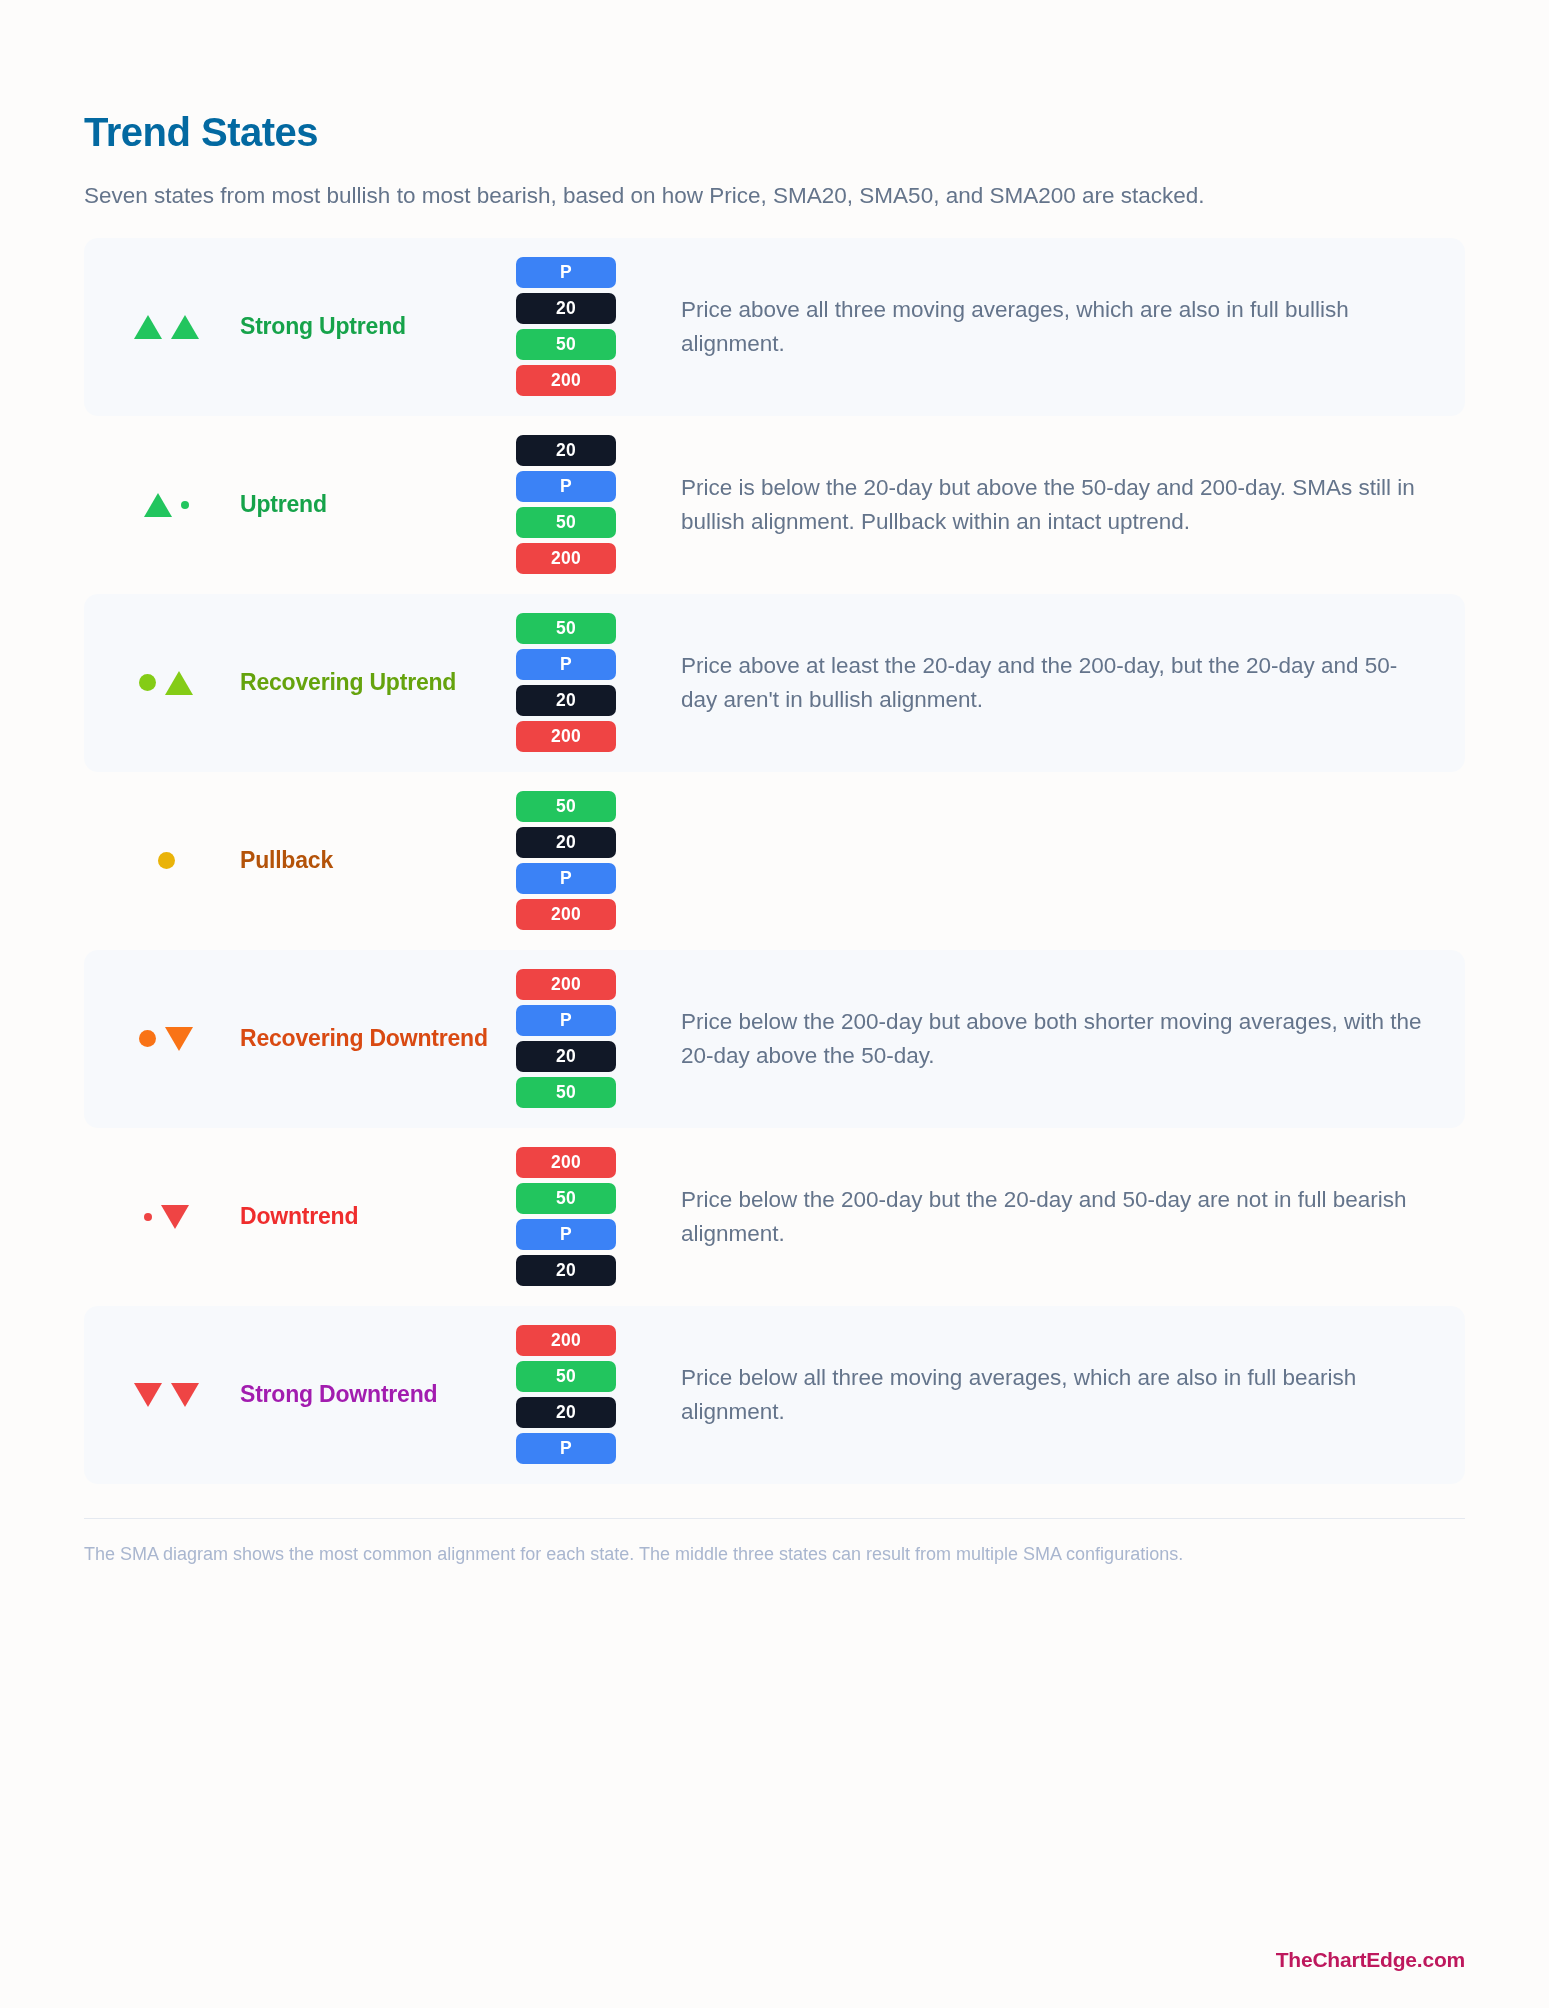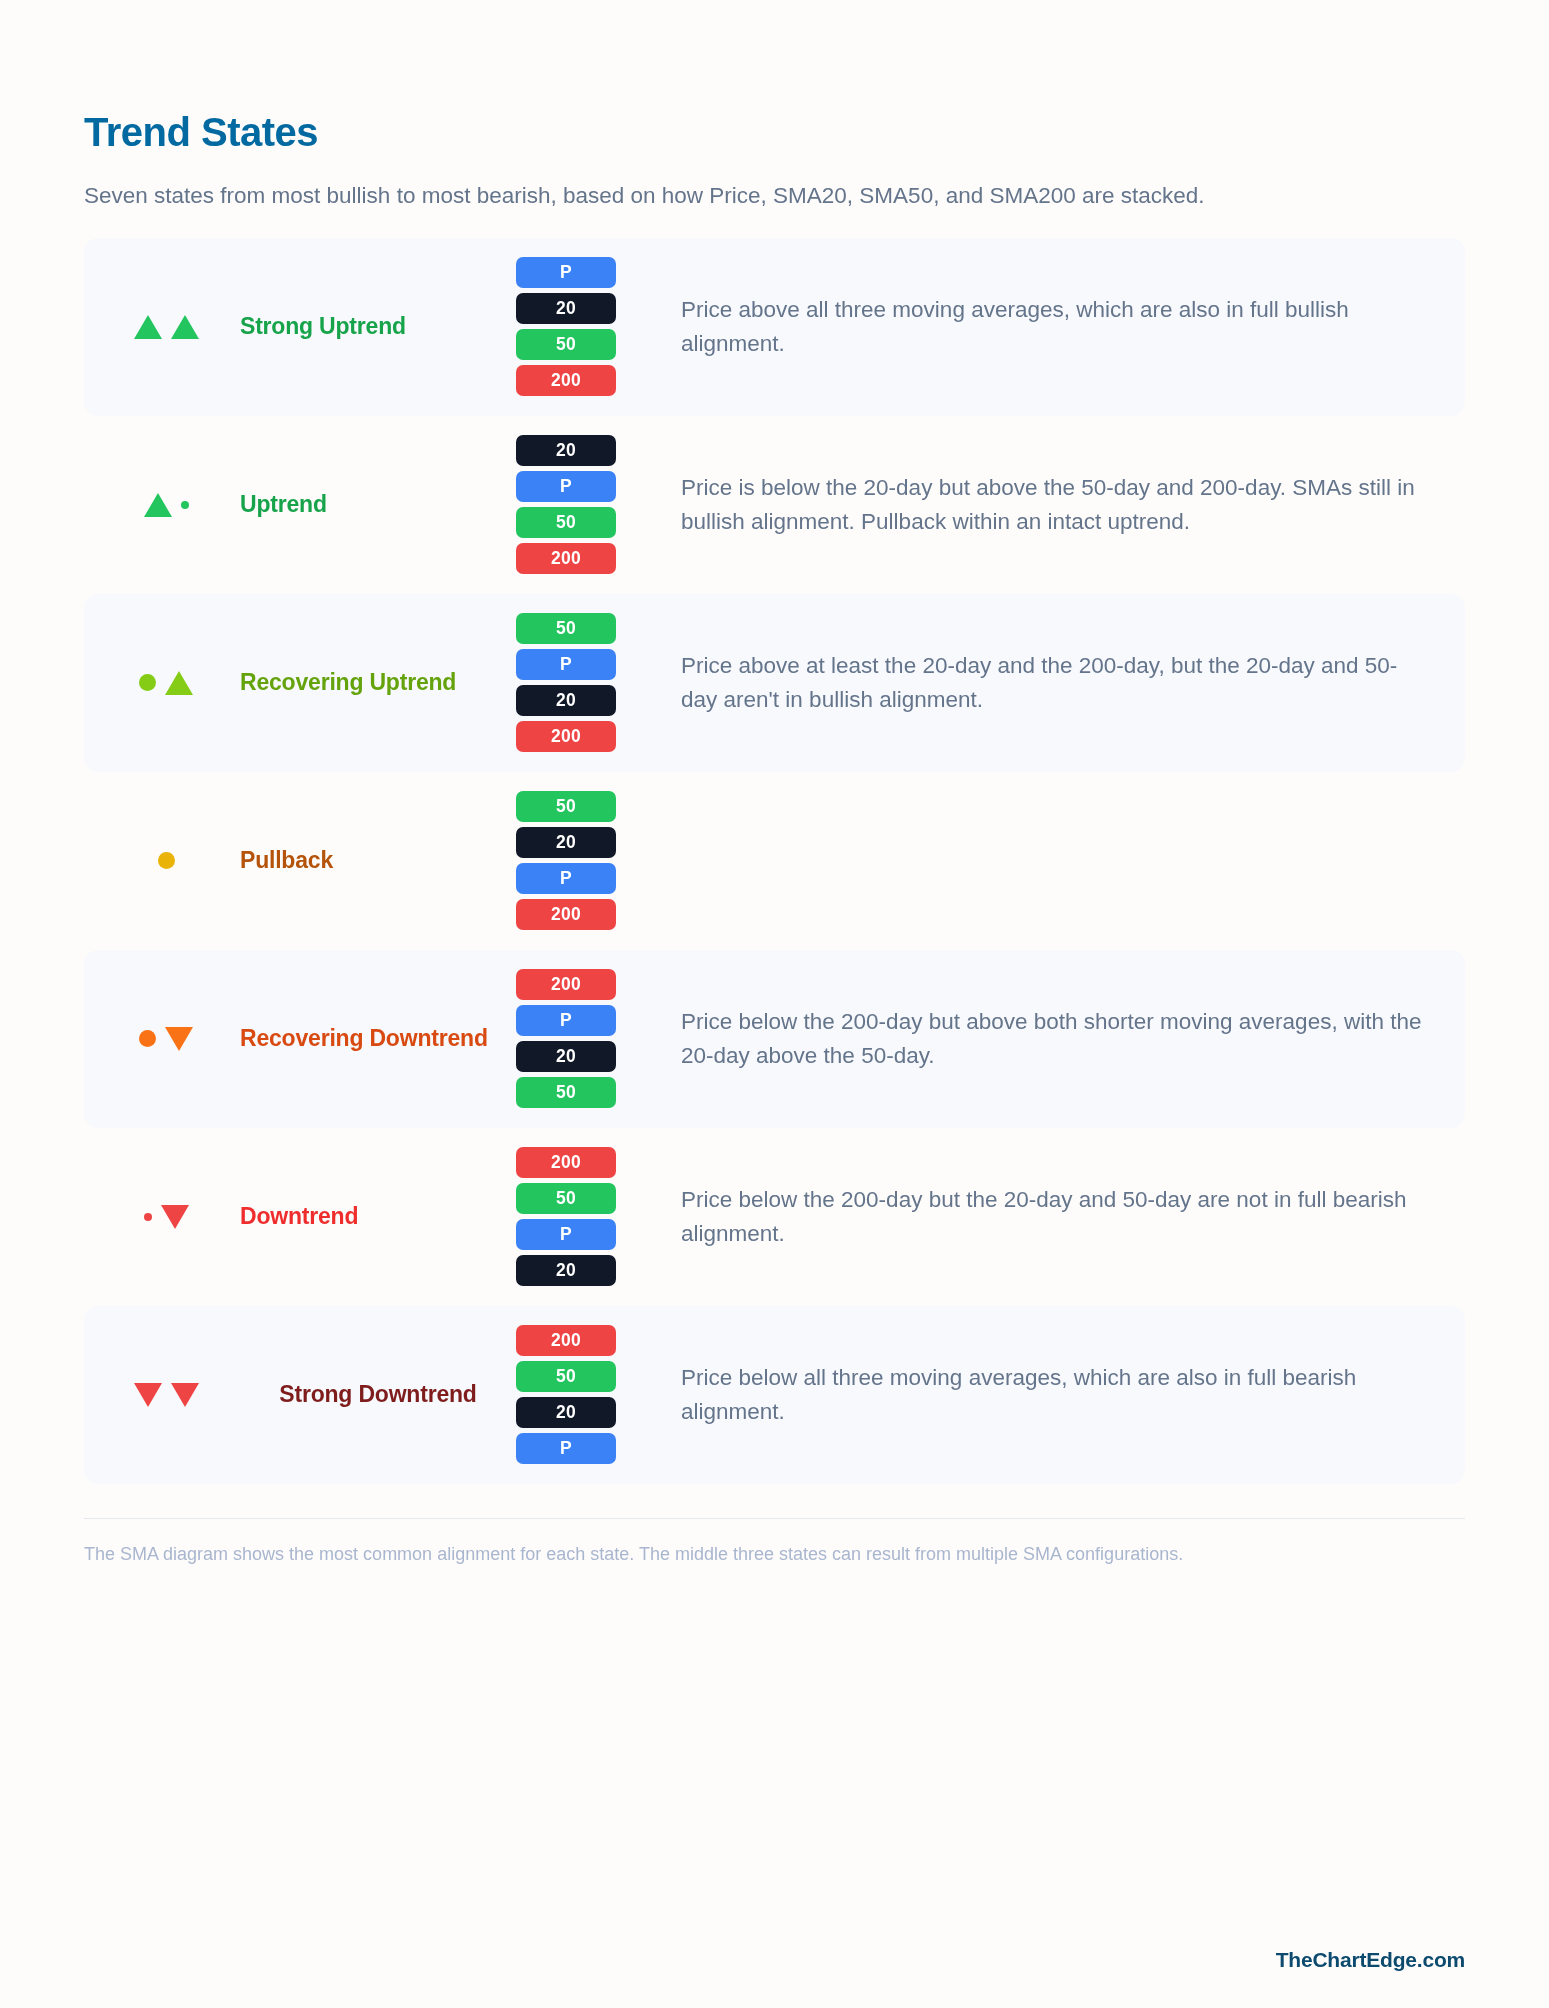--- a/index.html
+++ b/index.html
@@ -112,21 +112,21 @@
     line-height: 1.6;
     color: #a9b6cf;
     max-width: 1290px;
   }
   .watermark {
     position: absolute;
     right: 84px;
     bottom: 36px;
     font-size: 21px;
     font-weight: bold;
-    color: #0c4a6e;
+    color: #be185d;
     letter-spacing: -0.2px;
   }
 </style>
 </head>
 <body>
 
 <div class="page">
 
   <h1 class="page-title">Trend States</h1>
   <p class="page-subtitle">Seven states from most bullish to most bearish, based on how Price, SMA20, SMA50, and SMA200 are stacked.</p>
@@ -212,21 +212,21 @@
           <div class="badge" style="background: rgb(59, 130, 246);">P</div>
           <div class="badge" style="background: rgb(17, 24, 39);">20</div>
         </div>
         <div class="desc-cell">Price below the 200-day but the 20-day and 50-day are not in full bearish alignment.</div>
       </div>
       <div class="state-row alt">
         <div class="marker-cell">
           <span class="tri-down" style="border-left-width: 14px; border-right-width: 14px; border-top: 24px solid rgb(239, 68, 68);"></span>
           <span class="tri-down" style="border-left-width: 14px; border-right-width: 14px; border-top: 24px solid rgb(239, 68, 68);"></span>
         </div>
-        <div class="name-cell" style="color: #7f1d1d; text-align: center;">Strong Downtrend</div>
+        <div class="name-cell" style="color: #a21caf;">Strong Downtrend</div>
         <div class="sma-cell">
           <div class="badge" style="background: rgb(239, 68, 68);">200</div>
           <div class="badge" style="background: rgb(34, 197, 94);">50</div>
           <div class="badge" style="background: rgb(17, 24, 39);">20</div>
           <div class="badge" style="background: rgb(59, 130, 246);">P</div>
         </div>
         <div class="desc-cell">Price below all three moving averages, which are also in full bearish alignment.</div>
       </div>
     </div>
 

